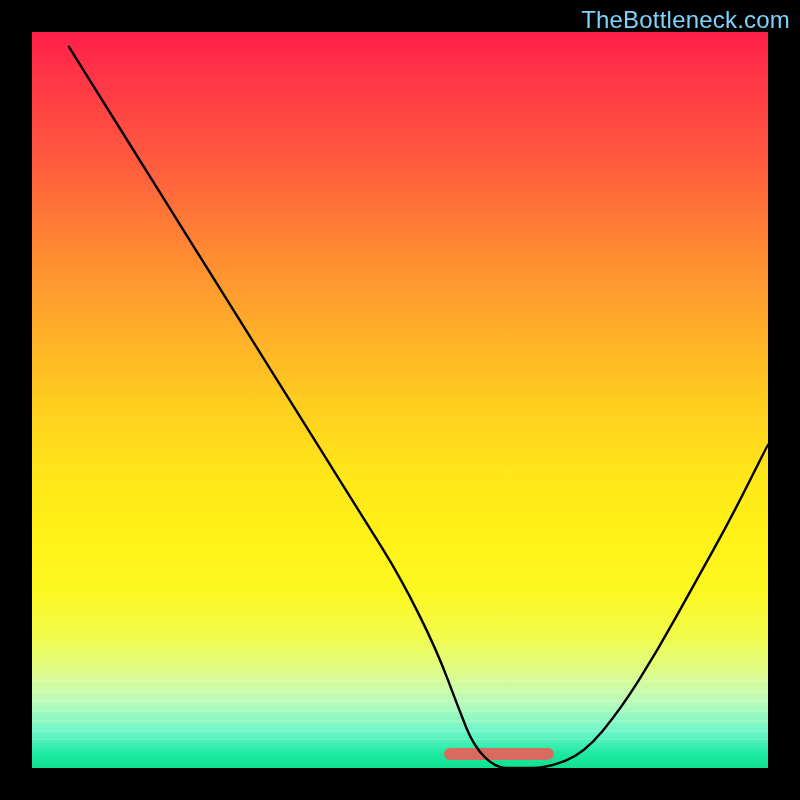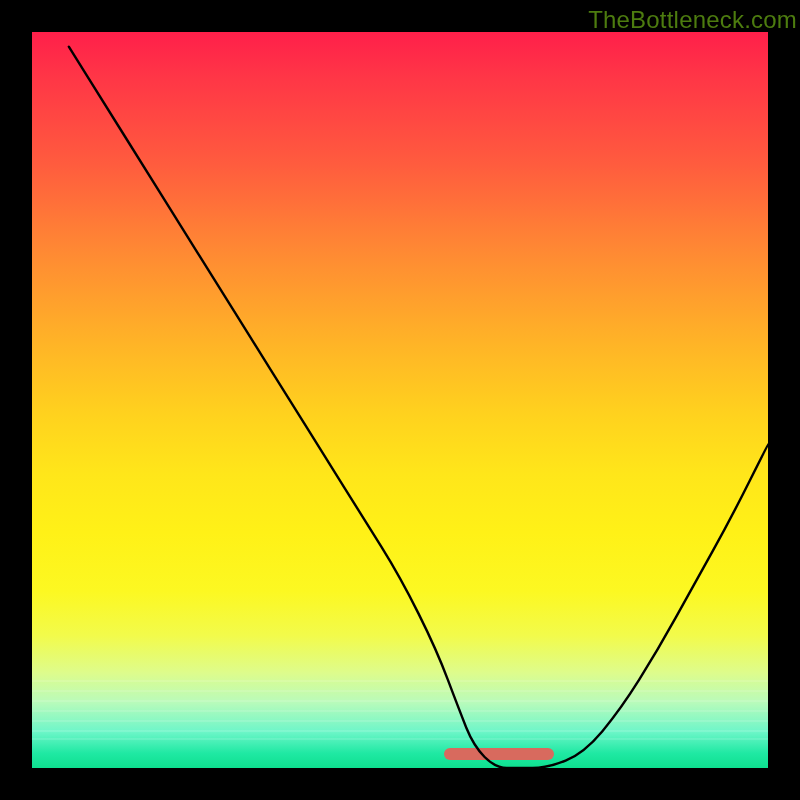--- a/index.html
+++ b/index.html
@@ -60,22 +60,22 @@
 
   .marker {
     position: absolute;
     background: #d86a5e;
     border-radius: 6px;
   }
 
   .watermark {
     position: absolute;
     top: 6px;
-    right: 3px;
-    color: #4d7c0f;
+    right: 10px;
+    color: #7dd3fc;
     font-size: 24px;
     font-weight: 400;
     letter-spacing: 0.2px;
   }
 </style>
 </head>
 <body>
 
 <div class="frame">
 

